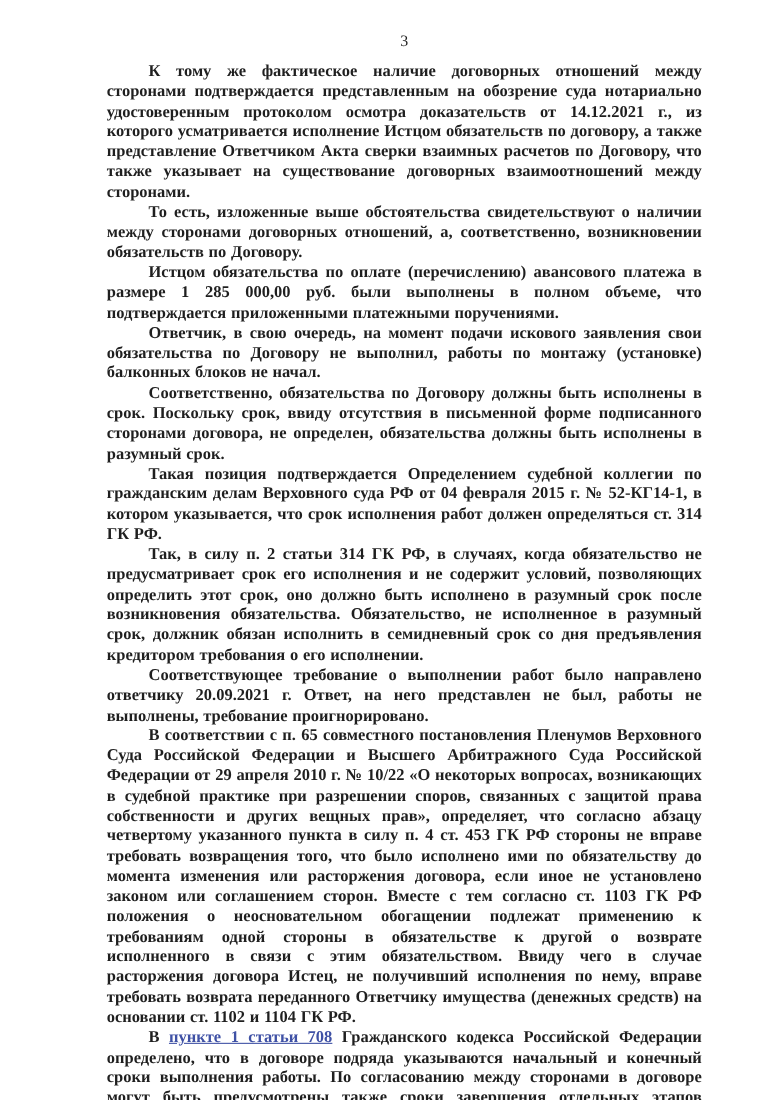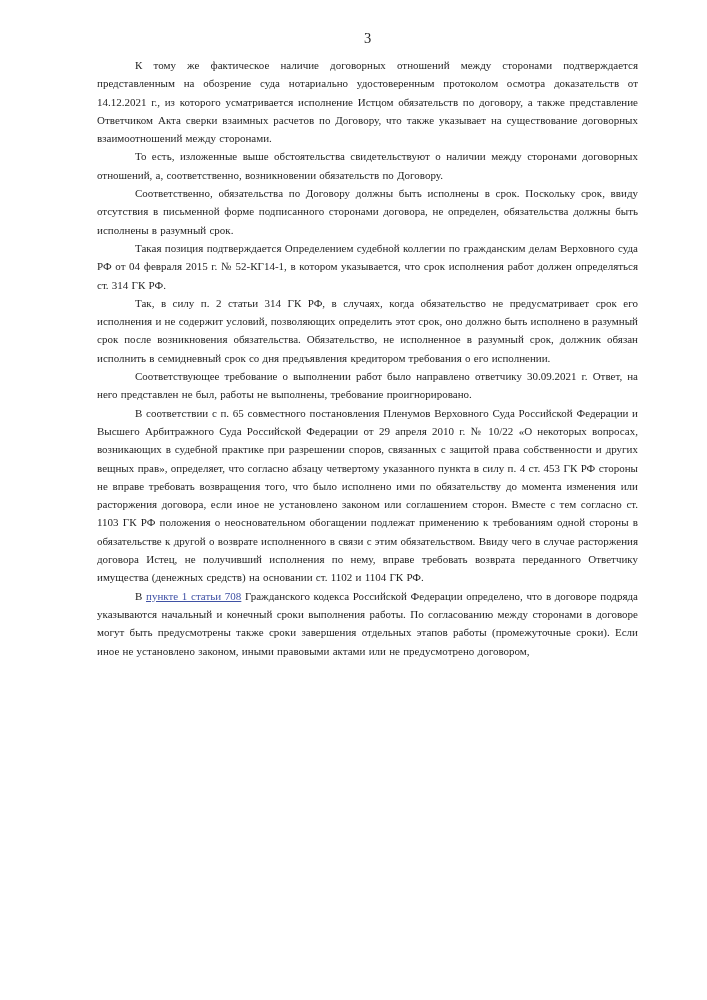--- a/index.html
+++ b/index.html
@@ -33,40 +33,43 @@
   }
   .content {
     position: absolute;
     top: 56px;
     left: 97px;
     width: 541px;
   }
   .content p {
     margin: 0;
     padding: 0;
-    font-size: 11px;
+    font-size: 15px;
     line-height: 18.3px;
     text-align: justify;
     text-indent: 38px;
     word-spacing: 0.5px;
+    font-weight: bold;
   }
   .doc-link {
     color: var(--link-color);
     text-decoration: underline;
     cursor: pointer;
   }
 </style>
 </head>
 <body>
 
 <div class="page">
   <div class="page-number">3</div>
   <div class="content" id="paragraphs-container">
       <p><span>К тому же фактическое наличие договорных отношений между сторонами подтверждается представленным на обозрение суда нотариально удостоверенным протоколом осмотра доказательств от 14.12.2021 г., из которого усматривается исполнение Истцом обязательств по договору, а также представление Ответчиком Акта сверки взаимных расчетов по Договору, что также указывает на существование договорных взаимоотношений между сторонами.</span></p>
       <p><span>То есть, изложенные выше обстоятельства свидетельствуют о наличии между сторонами договорных отношений, а, соответственно, возникновении обязательств по Договору.</span></p>
+      <p><span>Истцом обязательства по оплате (перечислению) авансового платежа в размере 1 285 000,00 руб. были выполнены в полном объеме, что подтверждается приложенными платежными поручениями.</span></p>
+      <p><span>Ответчик, в свою очередь, на момент подачи искового заявления свои обязательства по Договору не выполнил, работы по монтажу (установке) балконных блоков не начал.</span></p>
       <p><span>Соответственно, обязательства по Договору должны быть исполнены в срок. Поскольку срок, ввиду отсутствия в письменной форме подписанного сторонами договора, не определен, обязательства должны быть исполнены в разумный срок.</span></p>
       <p><span>Такая позиция подтверждается Определением судебной коллегии по гражданским делам Верховного суда РФ от 04 февраля 2015 г. № 52-КГ14-1, в котором указывается, что срок исполнения работ должен определяться ст. 314 ГК РФ.</span></p>
       <p><span>Так, в силу п. 2 статьи 314 ГК РФ, в случаях, когда обязательство не предусматривает срок его исполнения и не содержит условий, позволяющих определить этот срок, оно должно быть исполнено в разумный срок после возникновения обязательства. Обязательство, не исполненное в разумный срок, должник обязан исполнить в семидневный срок со дня предъявления кредитором требования о его исполнении.</span></p>
-      <p><span>Соответствующее требование о выполнении работ было направлено ответчику 30.09.2021 г. Ответ, на него представлен не был, работы не выполнены, требование проигнорировано.</span></p>
+      <p><span>Соответствующее требование о выполнении работ было направлено ответчику 20.09.2021 г. Ответ, на него представлен не был, работы не выполнены, требование проигнорировано.</span></p>
       <p><span>В соответствии с п. 65 совместного постановления Пленумов Верховного Суда Российской Федерации и Высшего Арбитражного Суда Российской Федерации от 29 апреля 2010 г. № 10/22 «О некоторых вопросах, возникающих в судебной практике при разрешении споров, связанных с защитой права собственности и других вещных прав», определяет, что согласно абзацу четвертому указанного пункта в силу п. 4 ст. 453 ГК РФ стороны не вправе требовать возвращения того, что было исполнено ими по обязательству до момента изменения или расторжения договора, если иное не установлено законом или соглашением сторон. Вместе с тем согласно ст. 1103 ГК РФ положения о неосновательном обогащении подлежат применению к требованиям одной стороны в обязательстве к другой о возврате исполненного в связи с этим обязательством. Ввиду чего в случае расторжения договора Истец, не получивший исполнения по нему, вправе требовать возврата переданного Ответчику имущества (денежных средств) на основании ст. 1102 и 1104 ГК РФ.</span></p>
       <p><span>В </span><a class="doc-link">пункте 1 статьи 708</a><span> Гражданского кодекса Российской Федерации определено, что в договоре подряда указываются начальный и конечный сроки выполнения работы. По согласованию между сторонами в договоре могут быть предусмотрены также сроки завершения отдельных этапов работы (промежуточные сроки). Если иное не установлено законом, иными правовыми актами или не предусмотрено договором,</span></p>
     </div>
 </div>
 
 </body></html>

